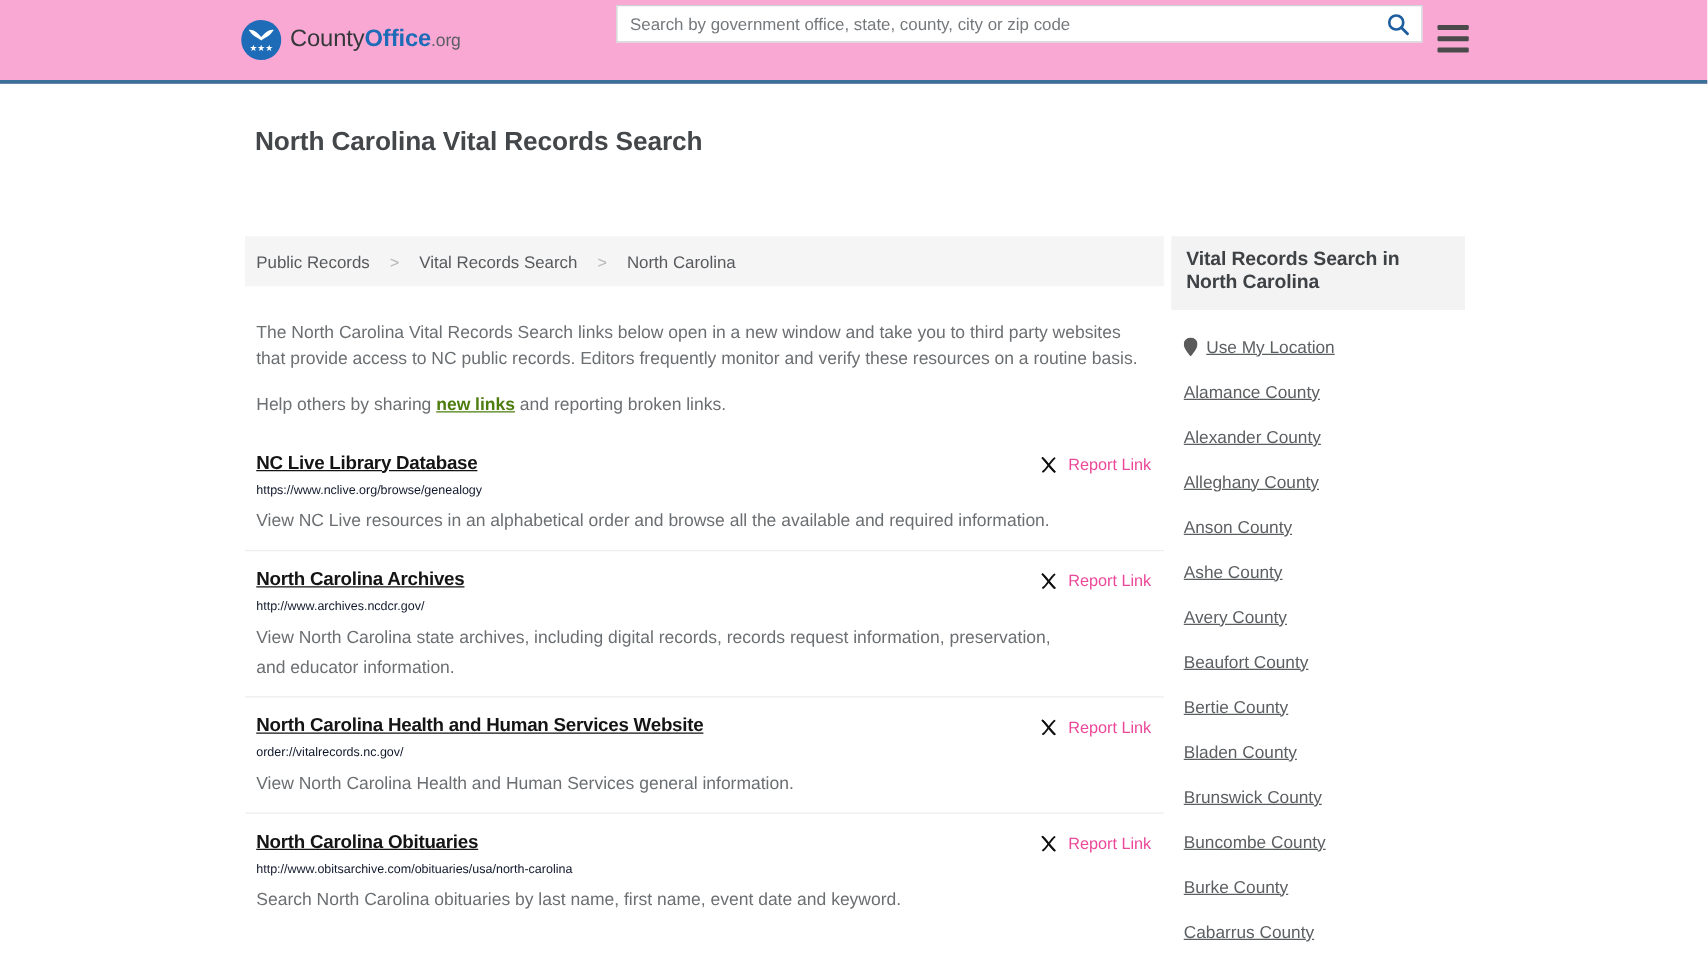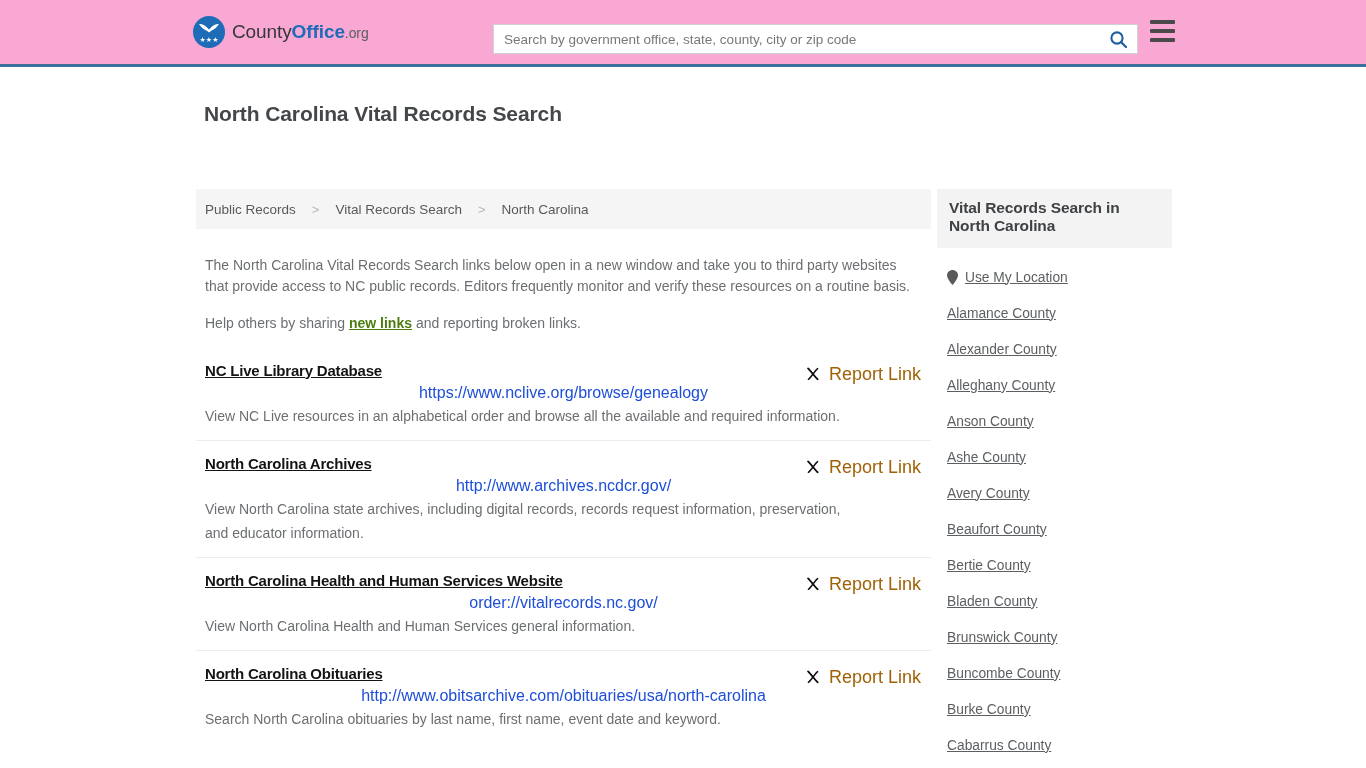--- a/index.html
+++ b/index.html
@@ -65,21 +65,21 @@
     color: #35383b;
     letter-spacing: -0.1px;
     white-space: nowrap;
   }
   .brand-text .b { font-weight: bold; color: #1e6bb8; }
   .brand-text .tld { font-size: 14px; color: #5a5e62; }
 
   .search-wrap {
     position: absolute;
     left: 493px;
-    top: 24px;
+    top: 4px;
     width: 645px;
     height: 30px;
     background: #ffffff;
     border: 1px solid #cfd2d4;
     display: flex;
     align-items: center;
   }
   .search-input {
     border: 0;
     outline: none;
@@ -189,46 +189,45 @@
   .result-title {
     display: inline-block;
     font-size: 15px;
     font-weight: bold;
     color: #141414;
     text-decoration: underline;
     letter-spacing: -0.2px;
   }
   .result-url {
     margin-top: 4px;
-    font-size: 16px;
-    color: #1d4ed8;
+    font-size: 10px;
+    color: #0f172a;
     line-height: 17px;
-    text-align: center;
   }
   .result-desc {
     margin-top: 3px;
     font-size: 14px;
     color: #6c6f72;
     line-height: 24px;
     max-width: 660px;
   }
   .report-link {
     position: absolute;
     right: 10px;
     top: 2px;
     display: flex;
     align-items: center;
     gap: 8px;
     text-decoration: none;
     cursor: pointer;
   }
   .result + .result .report-link { top: 16px; }
   .report-link .rl-text {
-    font-size: 18px;
-    color: #a16207;
+    font-size: 13px;
+    color: #ec4899;
   }
 
   
   .sidebar {
     position: absolute;
     left: 937px;
     top: 122px;
     width: 235px;
   }
   .sidebar-head {

